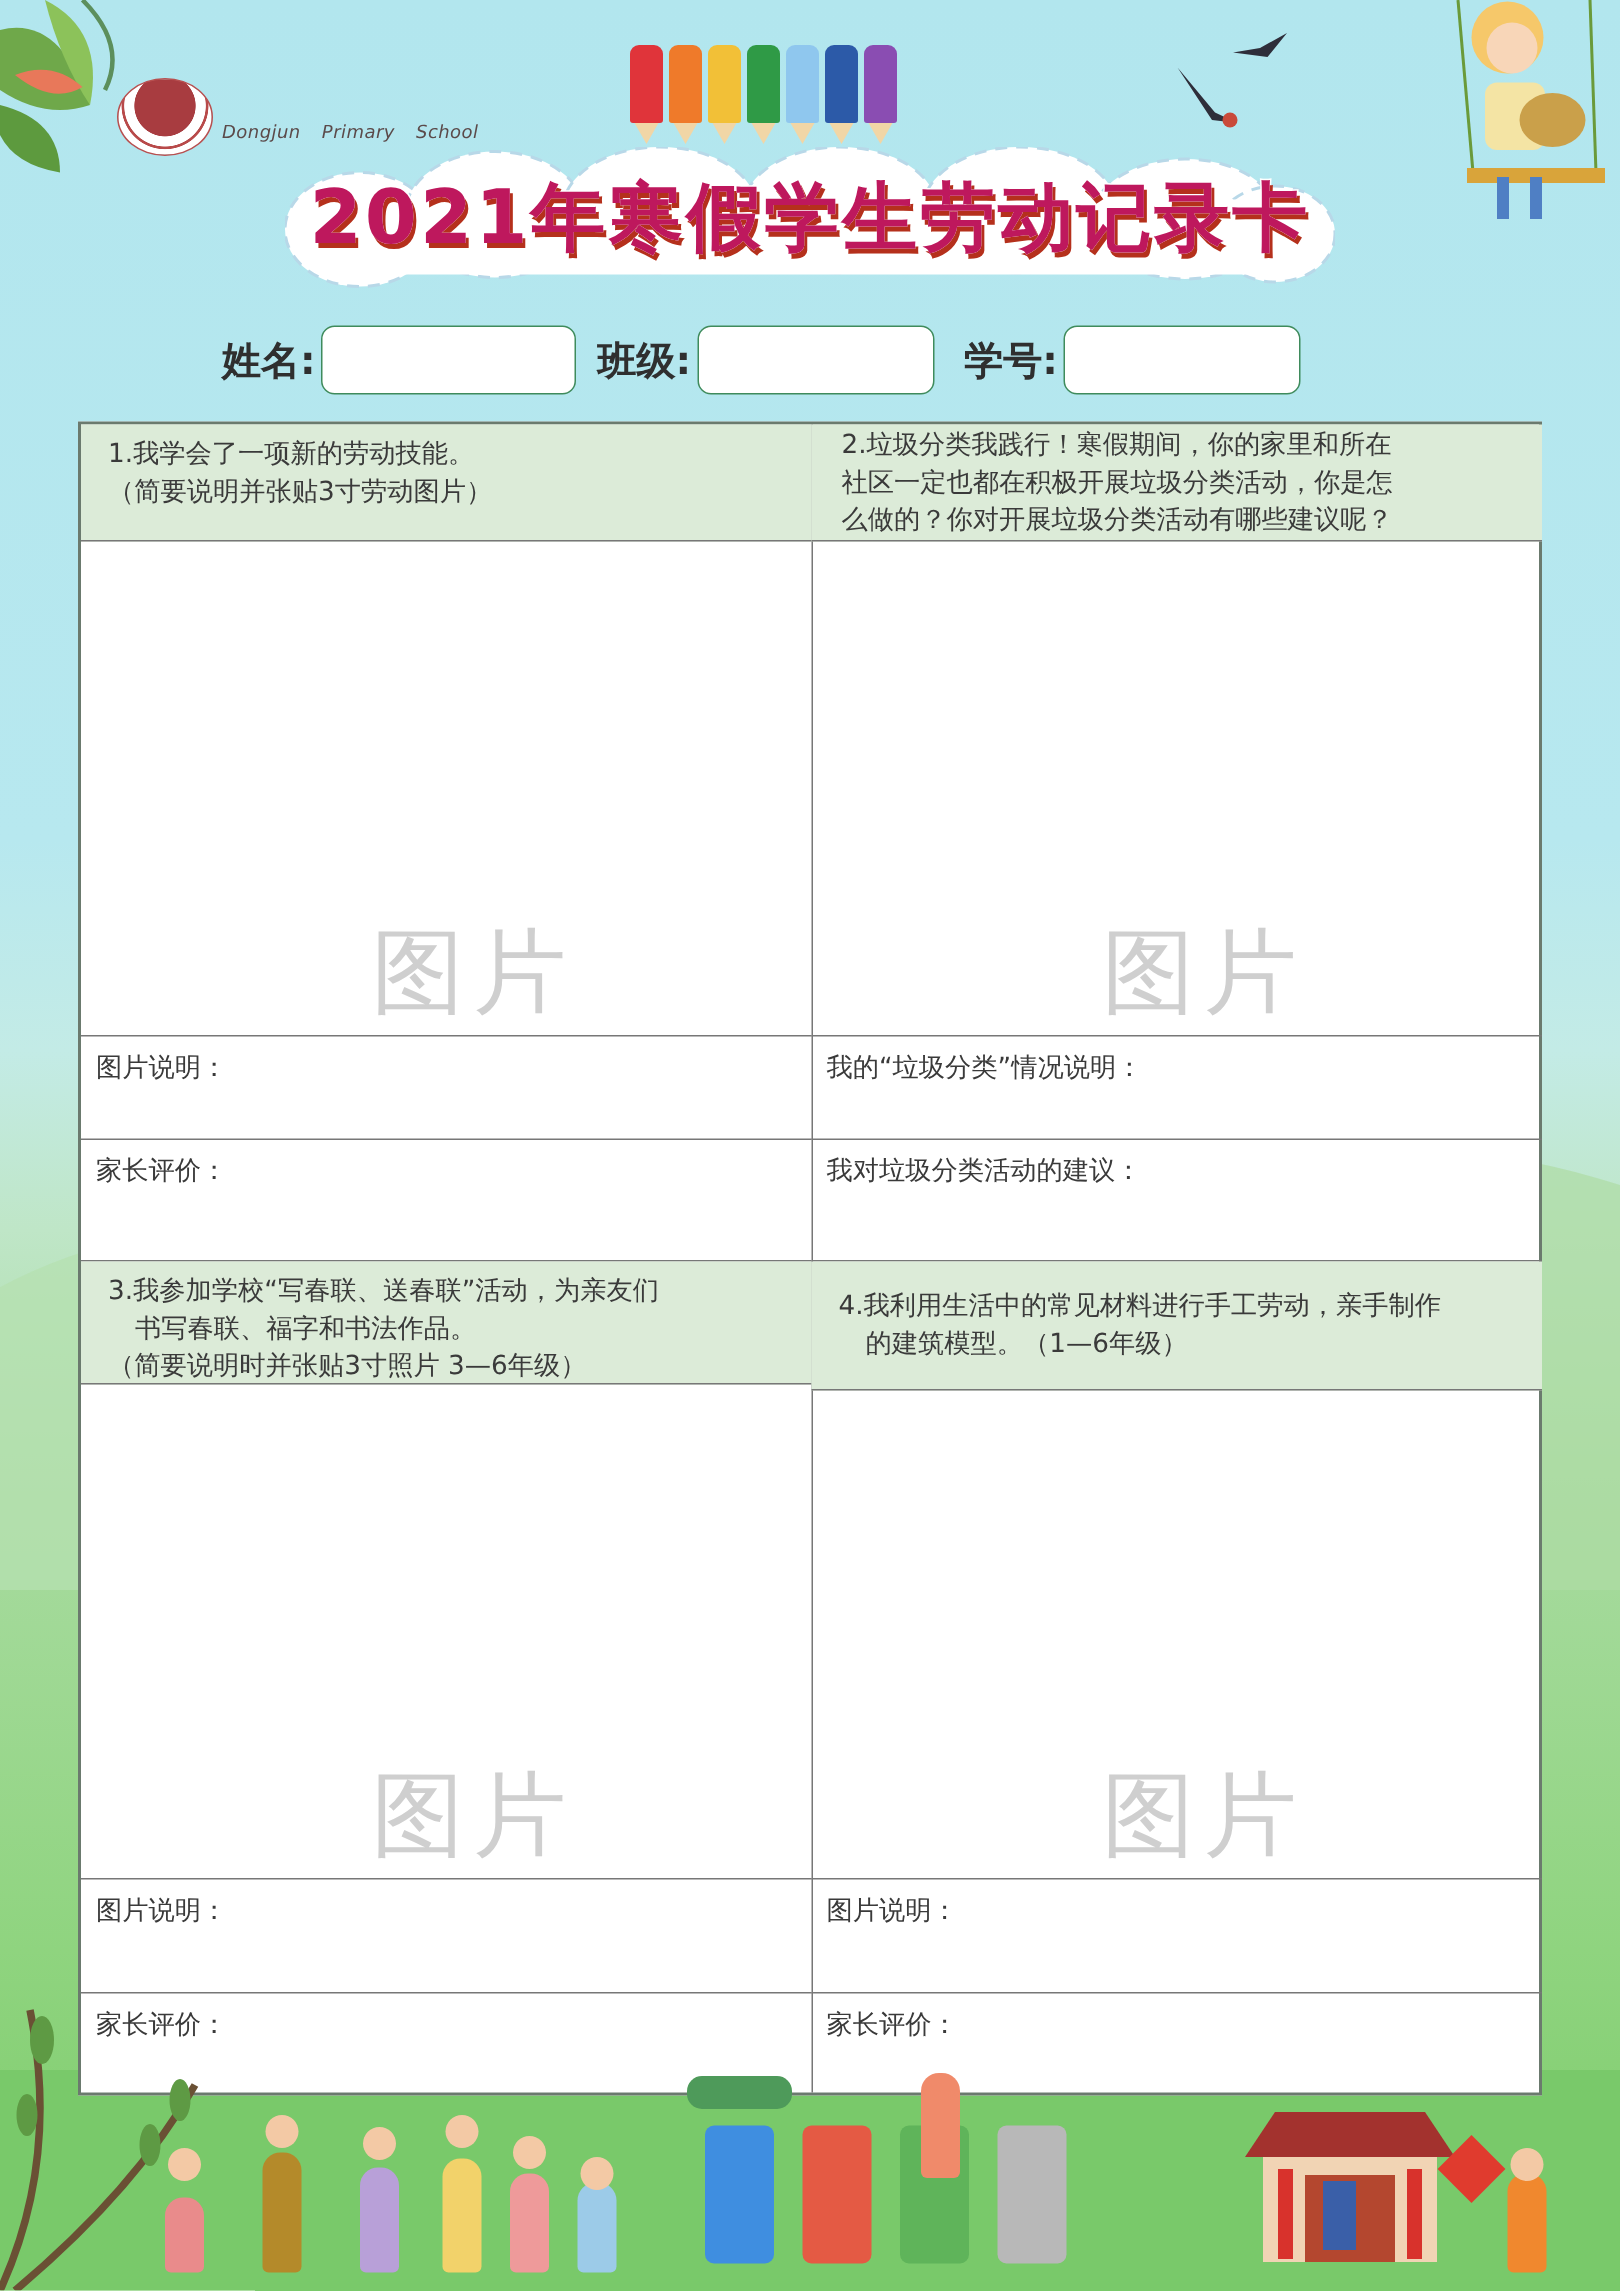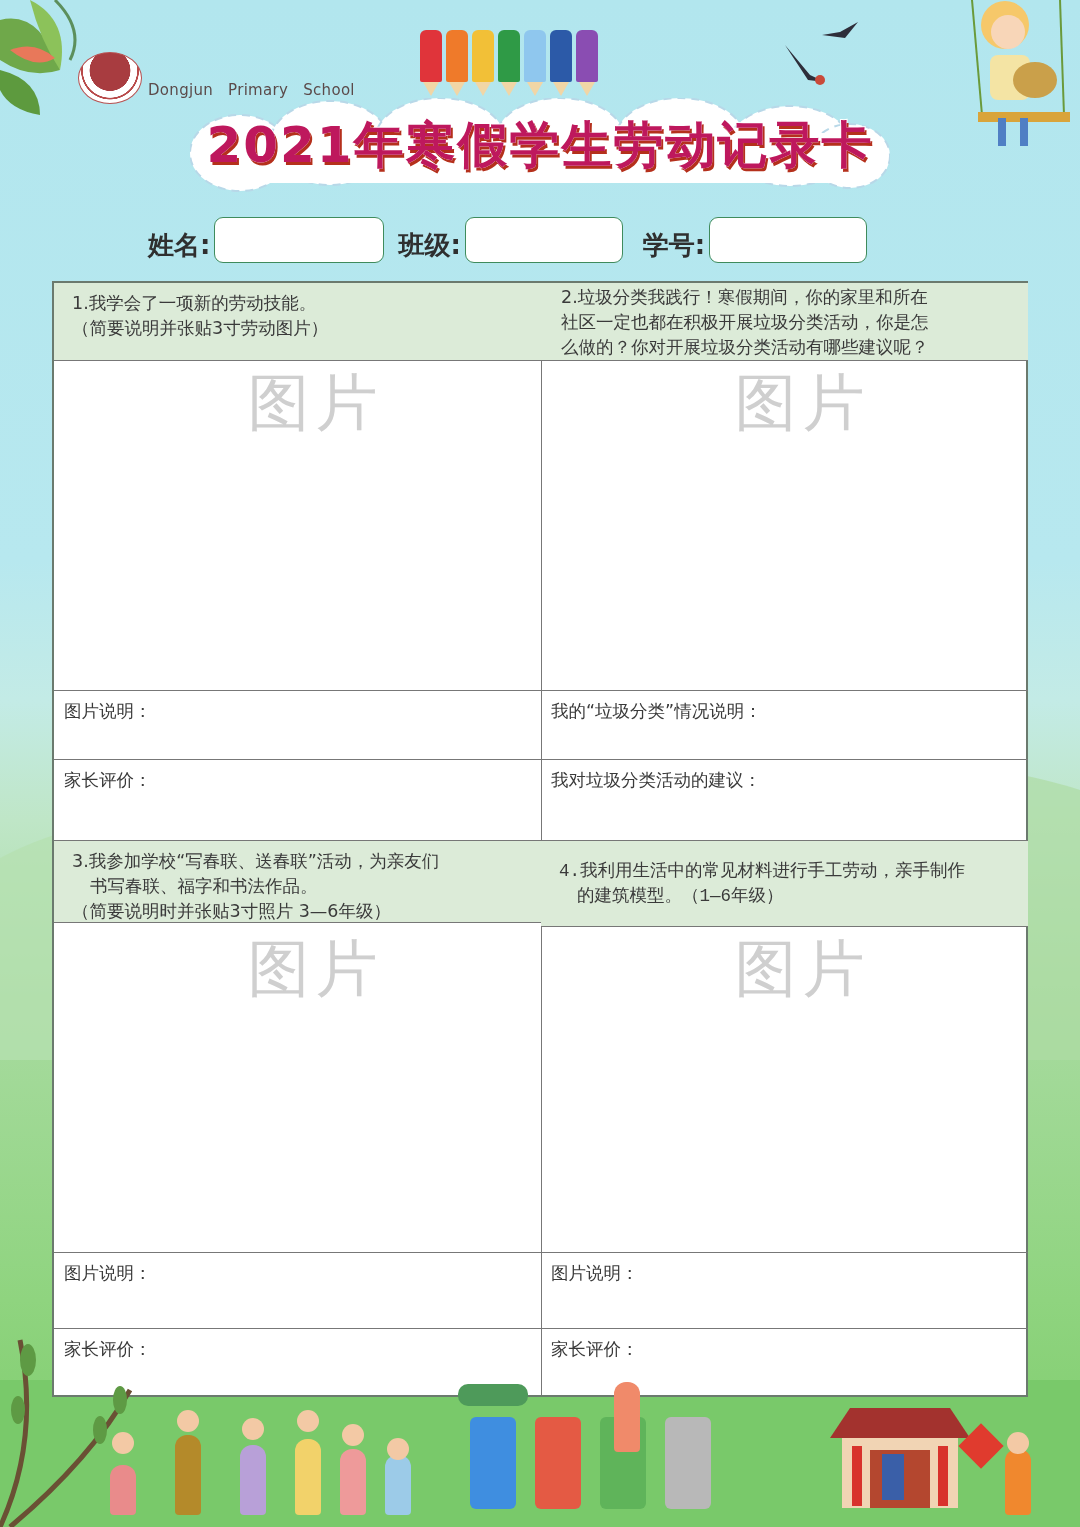--- a/index.html
+++ b/index.html
@@ -8,45 +8,45 @@
     font-family: "DejaVu Sans", "Liberation Sans", sans-serif;
     background: linear-gradient(180deg, #b2e6ee 0px, #b7e8ef 560px, #c3ebe6 700px, #bfe6c7 820px, #a8dba0 1000px, #8fd47f 1300px, #7ccb6a 1527px);
   }
   .hill1 { position:absolute; left:-60px; top:800px; width:720px; height:260px; background:#b6e0b0; border-radius:50% 50% 0 0; opacity:.75; }
   .hill2 { position:absolute; left:520px; top:760px; width:700px; height:300px; background:#aedba4; border-radius:50% 50% 0 0; opacity:.7; }
   .ground { position:absolute; left:0; top:1380px; width:1080px; height:147px; background:#79c96a; }
 
   
   .leaf { position:absolute; left:0; top:0; width:120px; height:120px; }
   .logo { position:absolute; left:78px; top:52px; width:62px; height:50px; border-radius:50%; background: radial-gradient(circle at 50% 35%, #a83c40 0 45%, #fff 46% 60%, #b84a4a 61% 64%, #fff 65%); border:1px solid #b85050; }
-  .school-name { position:absolute; left:148px; top:81px; font-size:15px; color:#5b4a4a; word-spacing:10px; letter-spacing:.3px; }
+  .school-name { position:absolute; left:148px; top:81px; font-size:12px; color:#5b4a4a; word-spacing:10px; letter-spacing:.3px;font-style:italic; }
   .pencils { position:absolute; left:420px; top:30px; display:flex; gap:4px; }
   .pencil { width:22px; height:52px; border-radius:6px 6px 2px 2px; position:relative; }
   .pencil::after { content:""; position:absolute; bottom:-14px; left:3px; border-left:8px solid transparent; border-right:8px solid transparent; border-top:14px solid #f1d6a6; }
   .bird { position:absolute; font-size:0; }
   .bird1 { left:780px; top:40px; width:50px; height:50px; }
   .bird2 { left:820px; top:20px; width:40px; height:30px; }
   .boy { position:absolute; left:960px; top:0px; width:115px; height:150px; }
 
   .title-cloud { position:absolute; left:190px; top:98px; width:700px; height:100px; }
   .title-text { position:absolute; left:190px; top:112px; width:700px; text-align:center; font-size:50px; font-weight:bold; color:#be185d; letter-spacing:2px;
     -webkit-text-stroke: 2px #ffffff; paint-order: stroke fill; text-shadow: 0 0 0 #fff, 2px 3px 0 #b5301c; font-family:"DejaVu Sans", sans-serif; }
 
-  .info-row { position:absolute; top:217px; left:148px; display:flex; align-items:flex-end; }
+  .info-row { position:absolute; top:217px; left:148px; display:flex; align-items:center; }
   .info-label { font-size:26px; font-weight:bold; color:#2f2f2f; margin-right:4px; }
   .info-box { width:168px; height:44px; background:#fff; border:1.5px solid #3f8b5c; border-radius:9px; margin-right:14px; }
 
   
   .sheet { position:absolute; left:52px; top:281px; width:976px; height:1116px; background:#fff; border:2px solid #6b7a6e; box-sizing:border-box; }
   .col { position:absolute; top:0; width:487px; height:100%; }
   .col.left { left:0; border-right:1.5px solid #777; }
   .col.right { left:487px; }
   .cell { position:absolute; left:0; right:0; box-sizing:border-box; border-bottom:1.5px solid #777; }
   .cell.head { background:#dcebd8; color:#3a3a3a; font-size:17.5px; line-height:25px; padding:8px 14px 0 18px; }
-  .cell.photo { display:flex; align-items:flex-start; justify-content:center;padding-left:36px; }
+  .cell.photo { display:flex; align-items:flex-end; justify-content:center;padding-left:36px; }
   .photo-ph { font-size:62px; color:#cfcfcf; letter-spacing:6px; }
   .cell.note { font-size:17.5px; color:#3a3a3a; padding:8px 10px; }
   .indent { padding-left:18px; }
   .last { border-bottom:none; }
 
   
   .scene { position:absolute; left:0; top:1380px; width:1080px; height:147px; }
   .kid { position:absolute; bottom:12px; width:26px; border-radius:12px 12px 4px 4px; }
   .kid-head { position:absolute; width:22px; height:22px; border-radius:50%; background:#f3c9a5; }
   .bin { position:absolute; bottom:18px; width:46px; height:92px; border-radius:6px; }
@@ -163,21 +163,21 @@
     </div>
     <div class="cell photo" style="top:78px;height:330px;">
       <span class="photo-ph">图片</span>
     </div>
     <div class="cell note" style="top:408px;height:69px;">
       <span>我的“垃圾分类”情况说明：</span>
     </div>
     <div class="cell note" style="top:477px;height:81px;">
       <span>我对垃圾分类活动的建议：</span>
     </div>
-    <div class="cell head" style="top:558px;height:86px;padding-top:18px;font-family:Liberation Mono, monospace;">
+    <div class="cell head" style="top:558px;height:86px;padding-top:18px;">
       <div>4.我利用生活中的常见材料进行手工劳动，亲手制作</div>
       <div class="indent">的建筑模型。（1—6年级）</div>
     </div>
     <div class="cell photo" style="top:644px;height:326px;">
       <span class="photo-ph">图片</span>
     </div>
     <div class="cell note" style="top:970px;height:76px;">
       <span>图片说明：</span>
     </div>
     <div class="cell note last" style="top:1046px;height:68px;">

